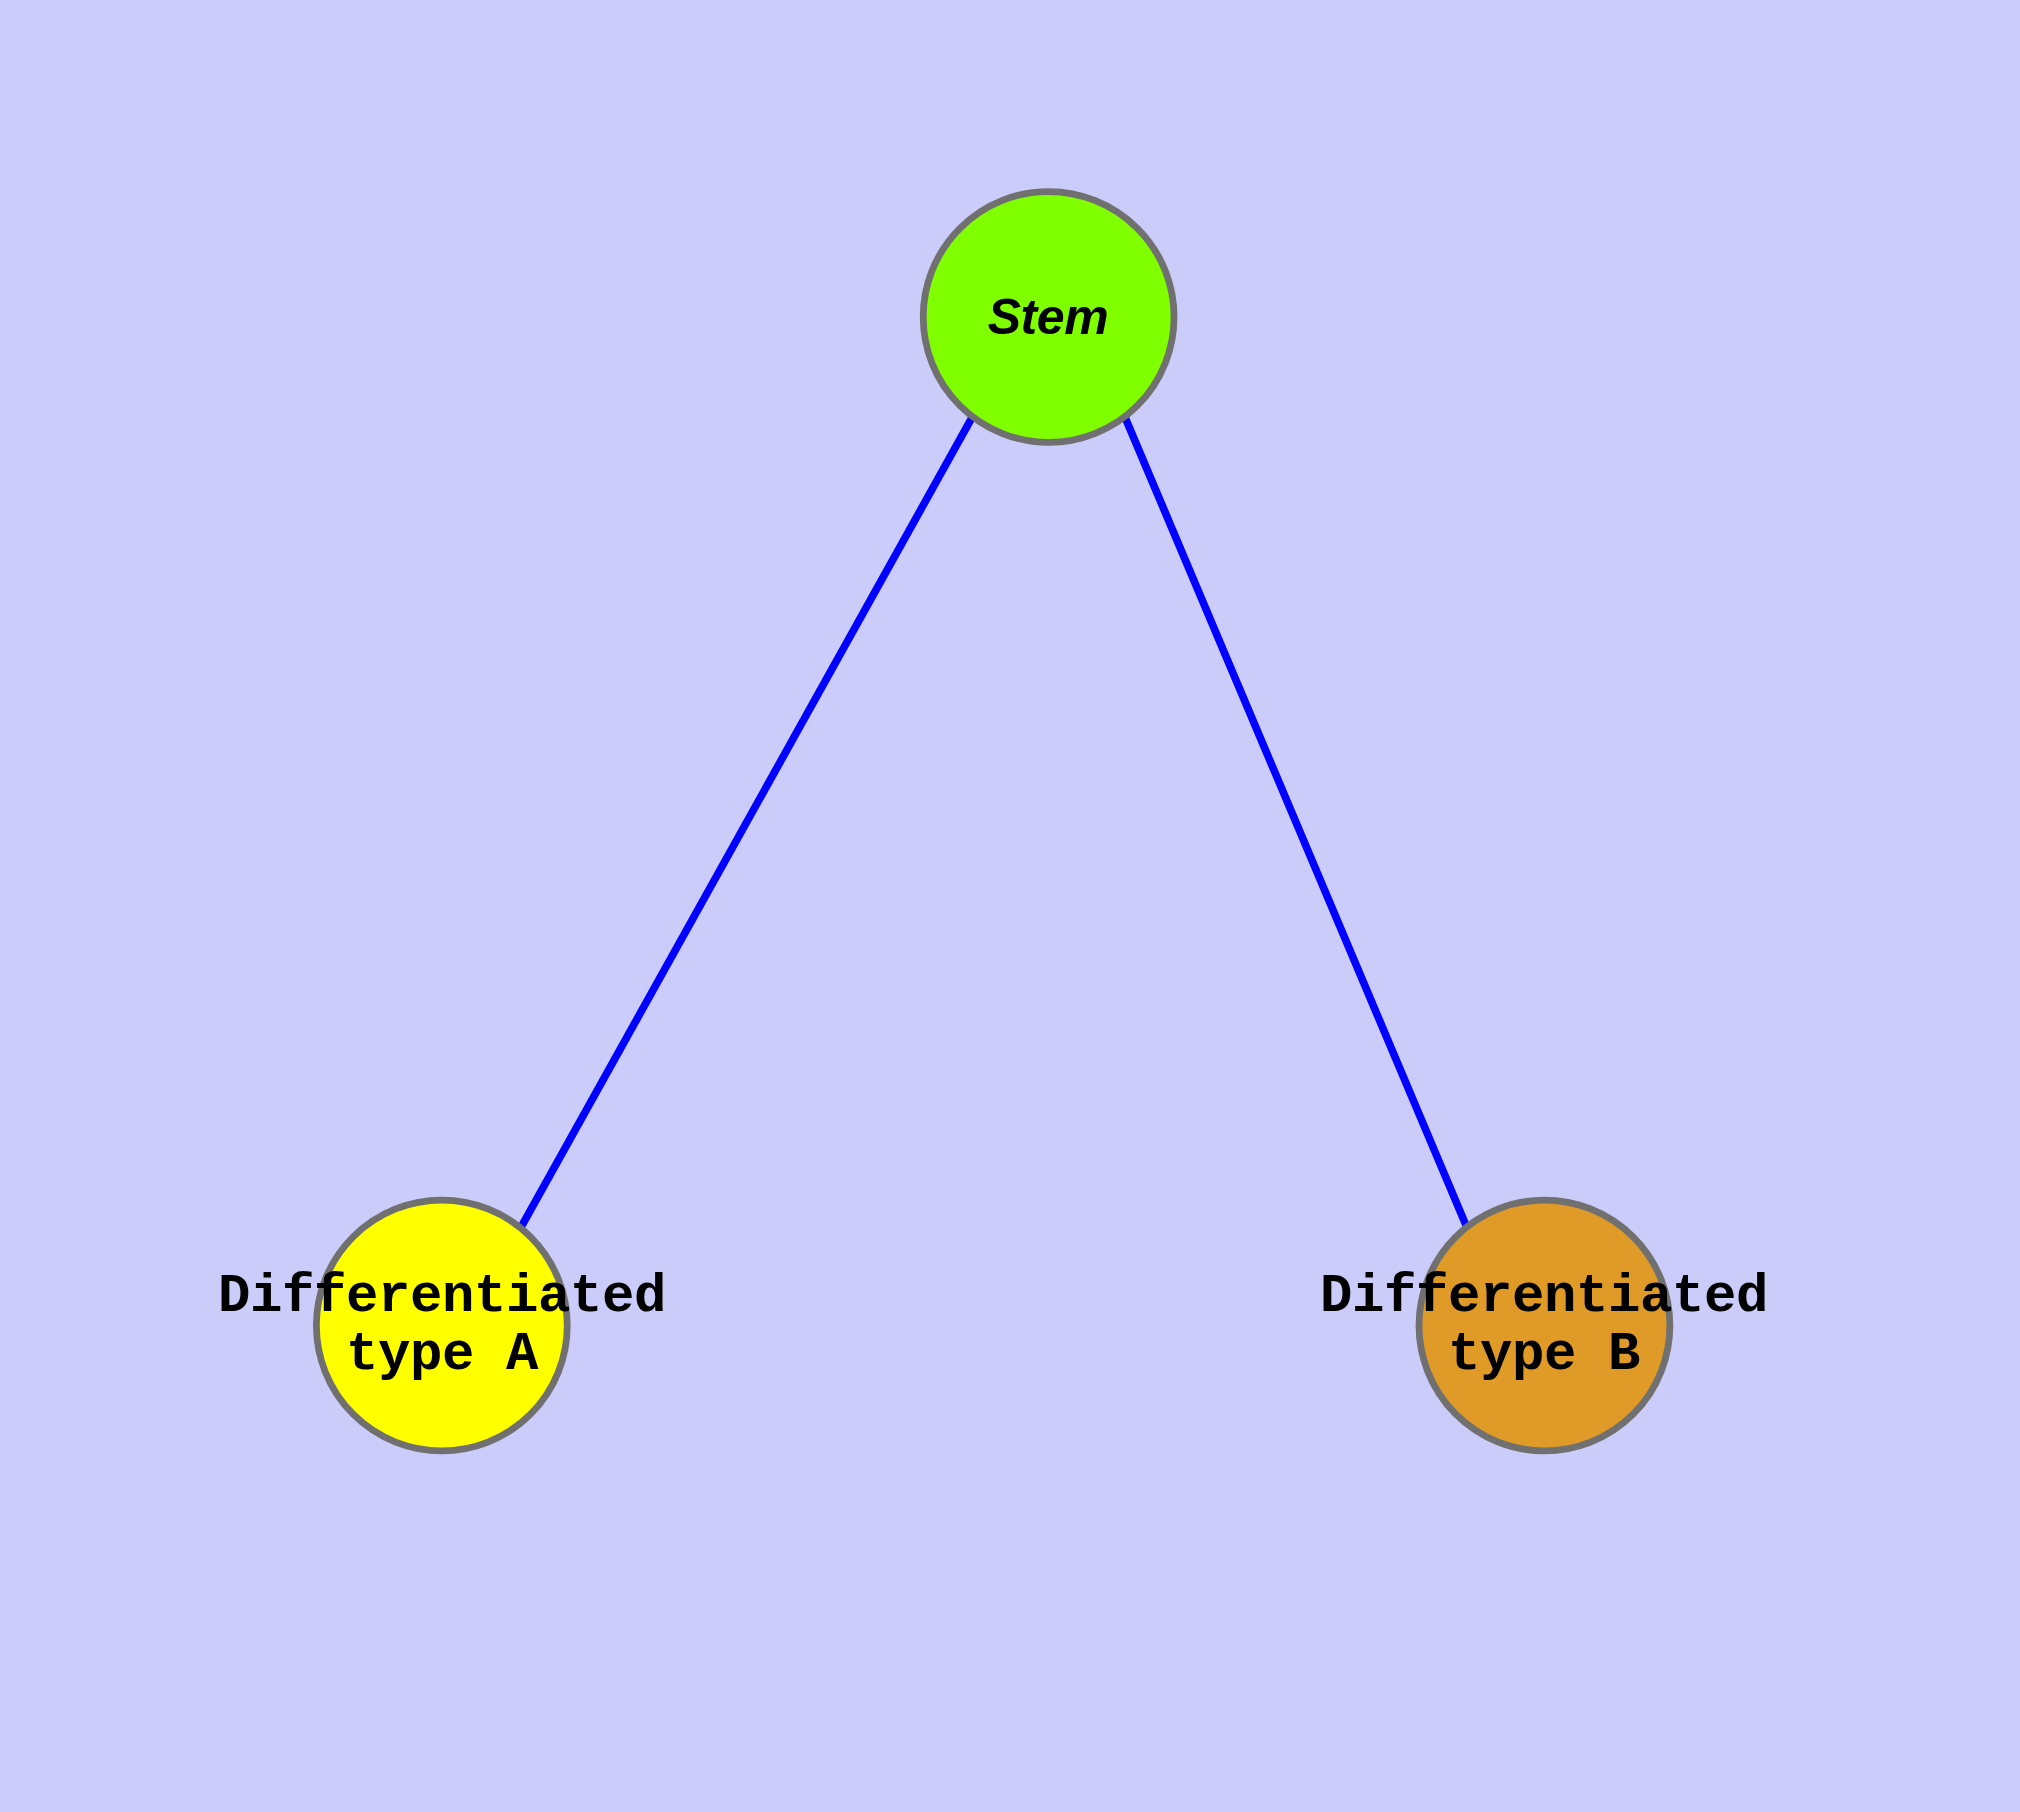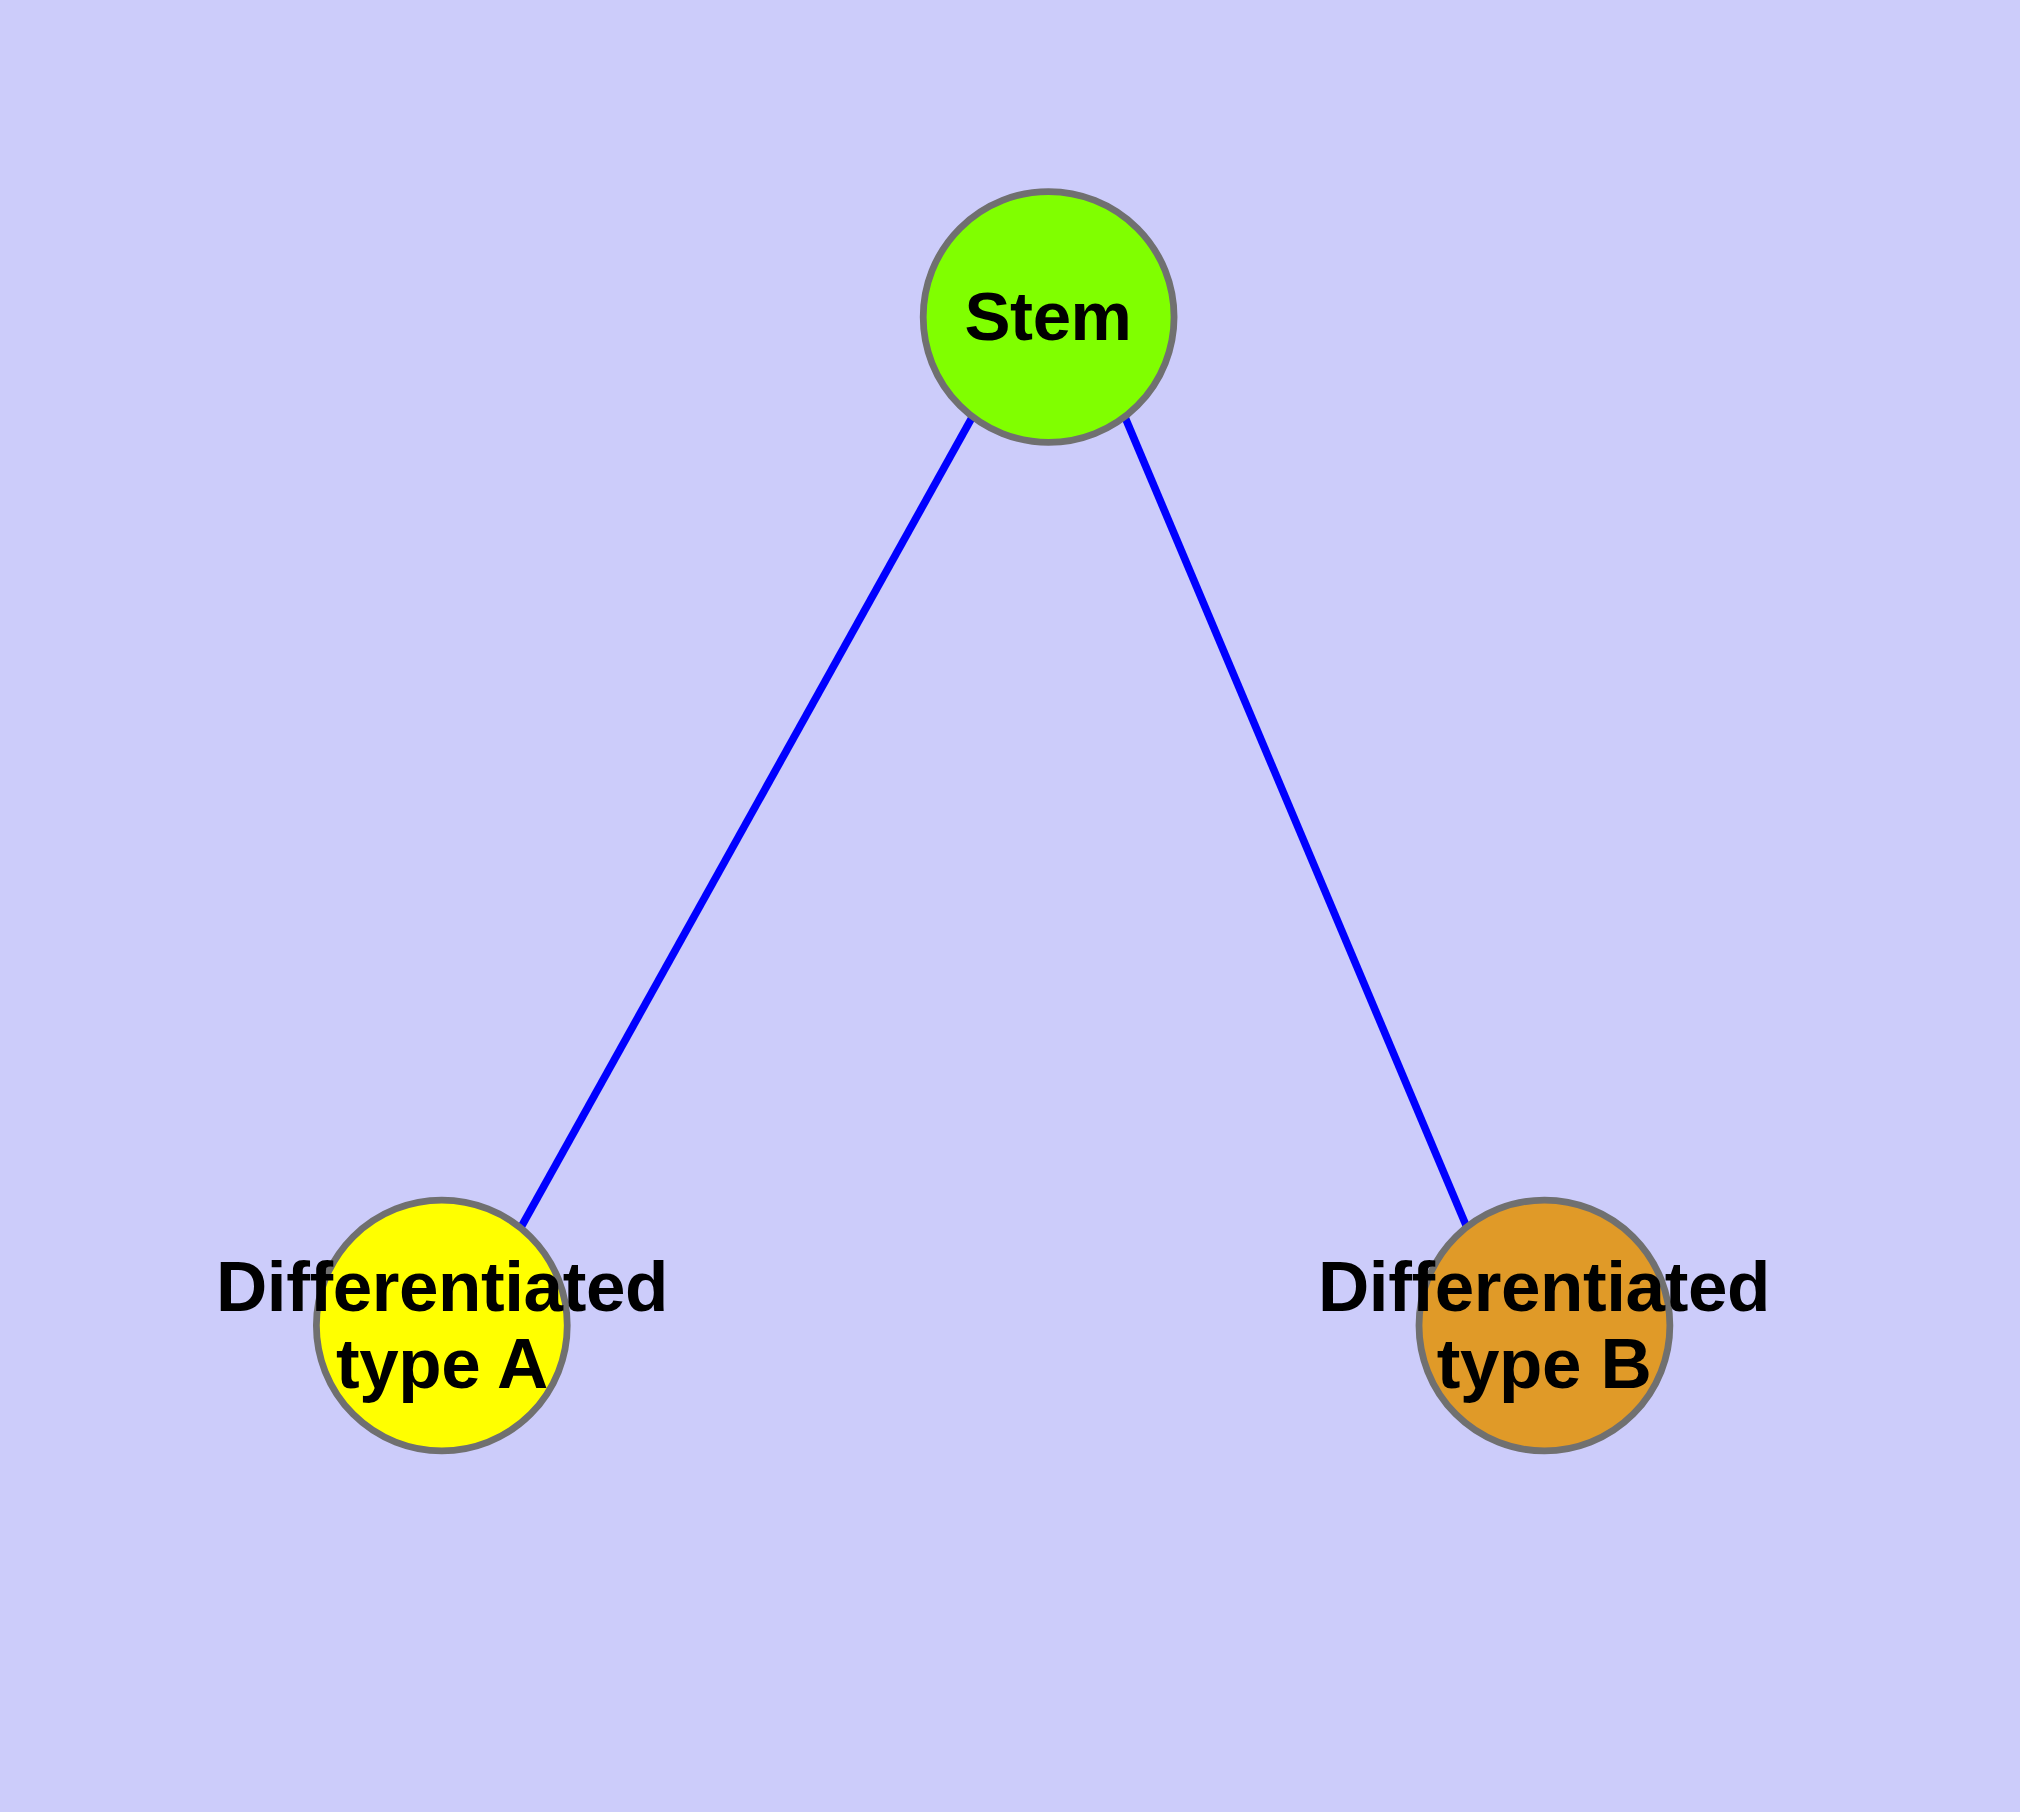--- a/index.html
+++ b/index.html
@@ -32,24 +32,26 @@
     text-align: center;
     font-weight: bold;
     color: #000000;
     white-space: pre;
     line-height: 1.08;
     letter-spacing: -0.4px;
     pointer-events: none;
     transform: translate(-50%, -50%);
   }
   #label-stem {
-    font-size: 69px;
+    font-size: 50px;
+    font-style: italic;
   }
   #label-diff-a, #label-diff-b {
-    font-size: 71px;
+    font-size: 54px;
+    font-family: Liberation Mono, monospace;
   }
 </style>
 </head>
 <body>
 
 <div id="canvas">
 
   <div id="bg-rect"></div>
 
   <svg id="graph-svg" viewBox="0 0 2384 2138">

